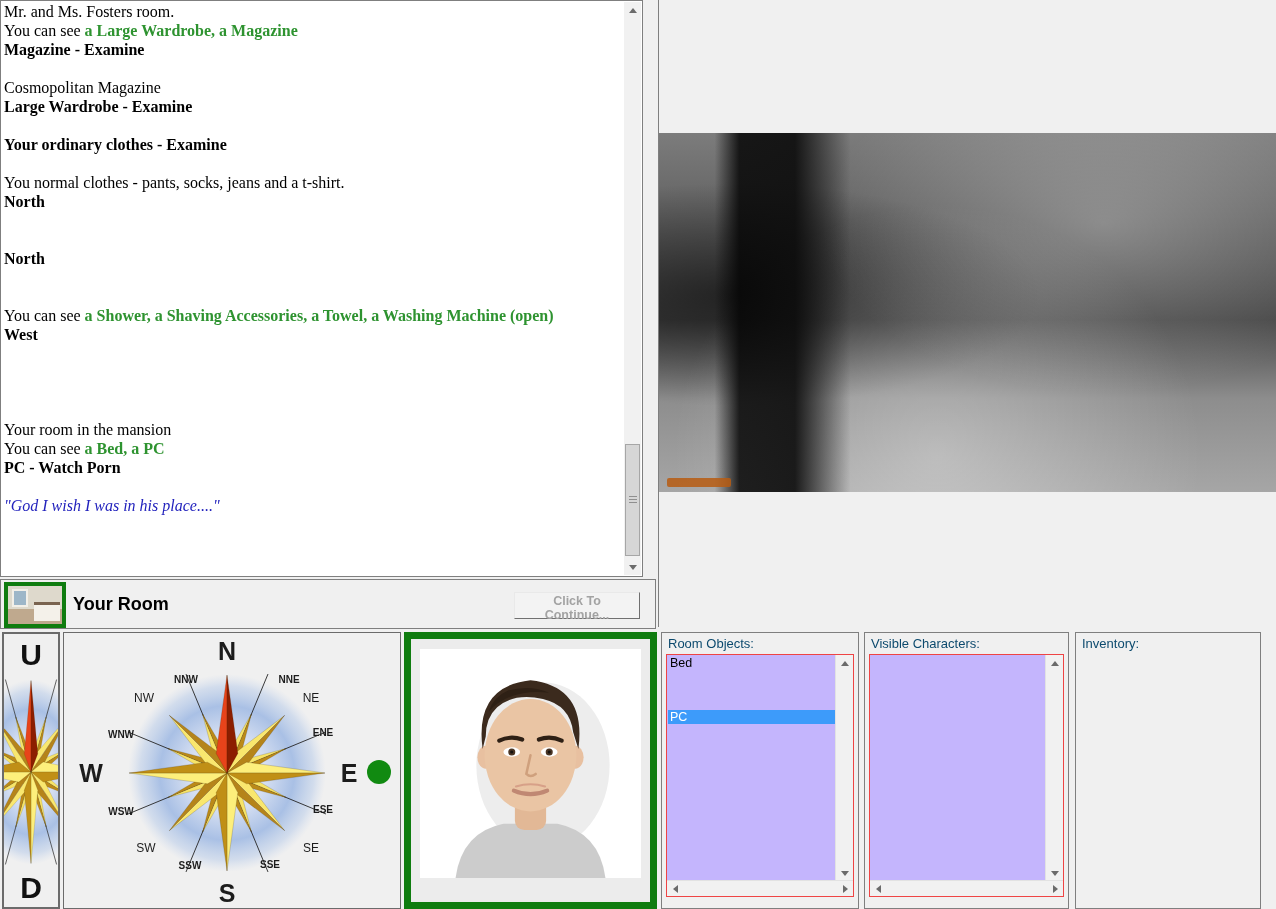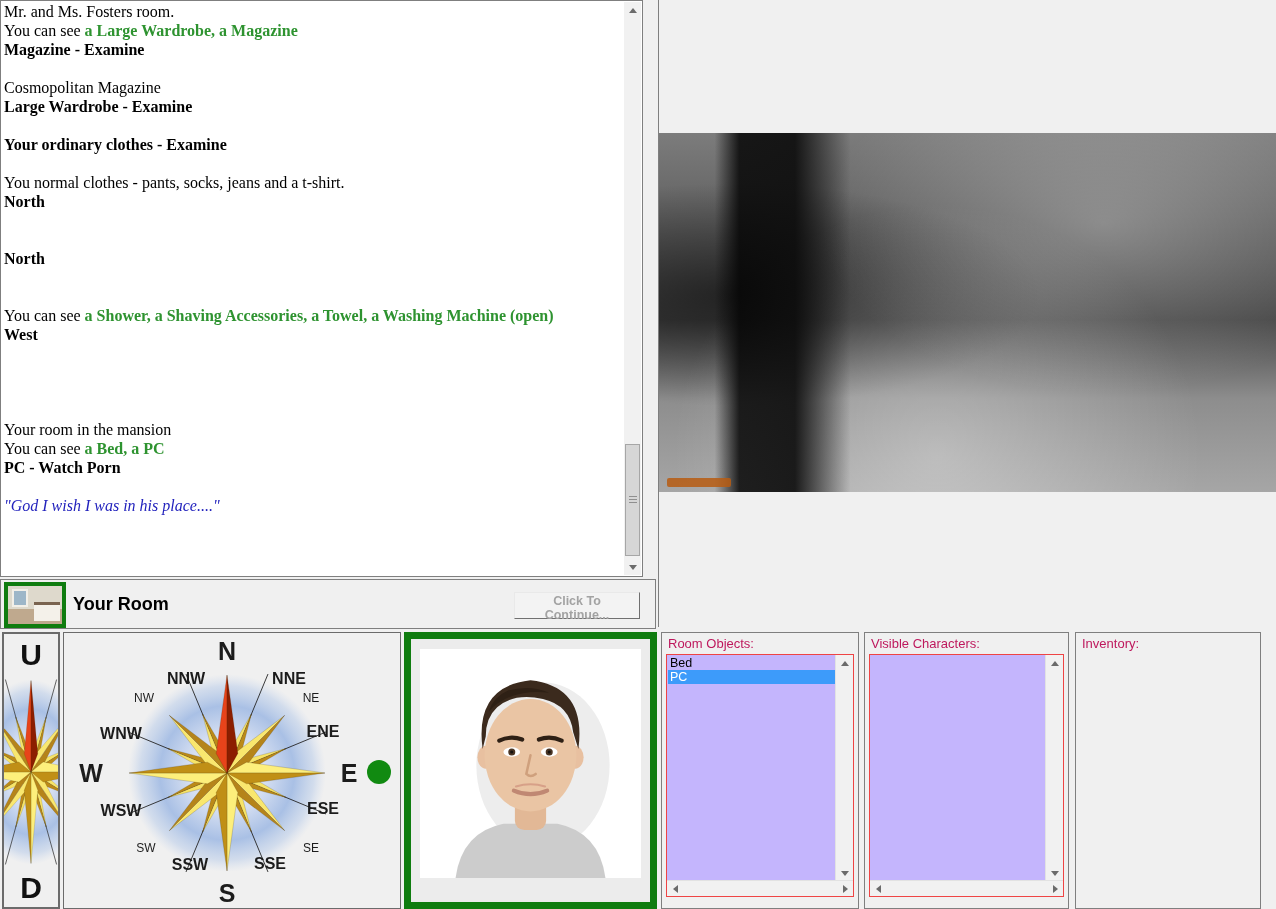--- a/index.html
+++ b/index.html
@@ -63,47 +63,47 @@
   .ud-d{bottom:4px;}
   .strip-rose{position:absolute;left:0;top:36px;width:54px;height:204px;}
 
   
   .compass-panel{position:absolute;left:63px;top:632px;width:338px;height:277px;background:#f0f0f0;
                  border:1px solid #6b6b6b;box-sizing:border-box;}
   .rose-svg{position:absolute;left:60px;top:37px;width:206px;height:206px;}
   .dir{position:absolute;transform:translate(-50%,-50%);color:#1c1c1c;white-space:nowrap;}
   .dir-card{font-size:25px;font-weight:bold;}
   .dir-inter{font-size:12px;}
-  .dir-minor{font-size:16px;font-weight:bold;}
+  .dir-minor{font-size:10px;font-weight:bold;}
   .d-n{left:163px;top:18px;} .d-s{left:163px;top:260px;} .d-w{left:27px;top:140px;} .d-e{left:285px;top:140px;}
   .d-nw{left:80px;top:65px;} .d-ne{left:247px;top:65px;} .d-sw{left:82px;top:215px;} .d-se{left:247px;top:215px;}
   .d-nnw{left:122px;top:46px;} .d-nne{left:207px;top:46px;margin-left:18px;}
   .d-wnw{left:57px;top:101px;} .d-ene{left:259px;top:99px;}
   .d-wsw{left:57px;top:178px;} .d-ese{left:259px;top:176px;}
   .d-ssw{left:126px;top:232px;} .d-sse{left:206px;top:231px;}
   .green-dot{position:absolute;left:367px;top:760px;width:24px;height:24px;border-radius:50%;background:#118a11;}
 
   
   .portrait-frame{position:absolute;left:404px;top:632px;width:253px;height:277px;background:#ececec;
                   border:7px solid #0f7c0f;box-sizing:border-box;}
   .portrait-photo{position:absolute;left:9px;top:10px;right:9px;bottom:24px;background:#fff;overflow:hidden;}
   .portrait-photo svg{width:100%;height:100%;display:block;}
 
   
   .list-panel{position:absolute;top:632px;height:277px;background:#f0f0f0;border:1px solid #7f7f7f;box-sizing:border-box;}
   .p-room{left:661px;width:198px;}
   .p-chars{left:864px;width:205px;}
   .p-inv{left:1075px;width:186px;}
-  .panel-label{position:absolute;left:6px;top:3px;font-size:13px;color:#be185d;}
+  .panel-label{position:absolute;left:6px;top:3px;font-size:13px;color:#0c4a6e;}
   .listbox{position:absolute;left:4px;right:4px;top:21px;bottom:11px;background:#c4b5fd;
            border:1px solid #ef4444;box-sizing:border-box;}
   .list-items{position:absolute;left:1px;top:1px;right:18px;bottom:16px;overflow:hidden;
               font-size:12.5px;line-height:14px;color:#000;}
   .list-item{padding:0 0 0 2px;white-space:nowrap;}
-  .list-item.selected{background:#3d9bfa;color:#fff;}
+  .list-item.selected{background:#3d9bfa;color:#fff;margin-top:40px;}
   .lb-vscroll{position:absolute;top:0;right:0;bottom:15px;width:17px;background:#f1f1f1;border-left:1px solid #e2e2e2;}
   .lb-hscroll{position:absolute;left:0;right:0;bottom:0;height:15px;background:#f1f1f1;border-top:1px solid #e2e2e2;}
   .hb-btn{position:absolute;top:0;width:16px;height:15px;display:flex;align-items:center;justify-content:center;}
   .hb-left{left:0;} .hb-right{right:0;}
 </style>
 </head>
 <body>
 
 <div class="app">
 

